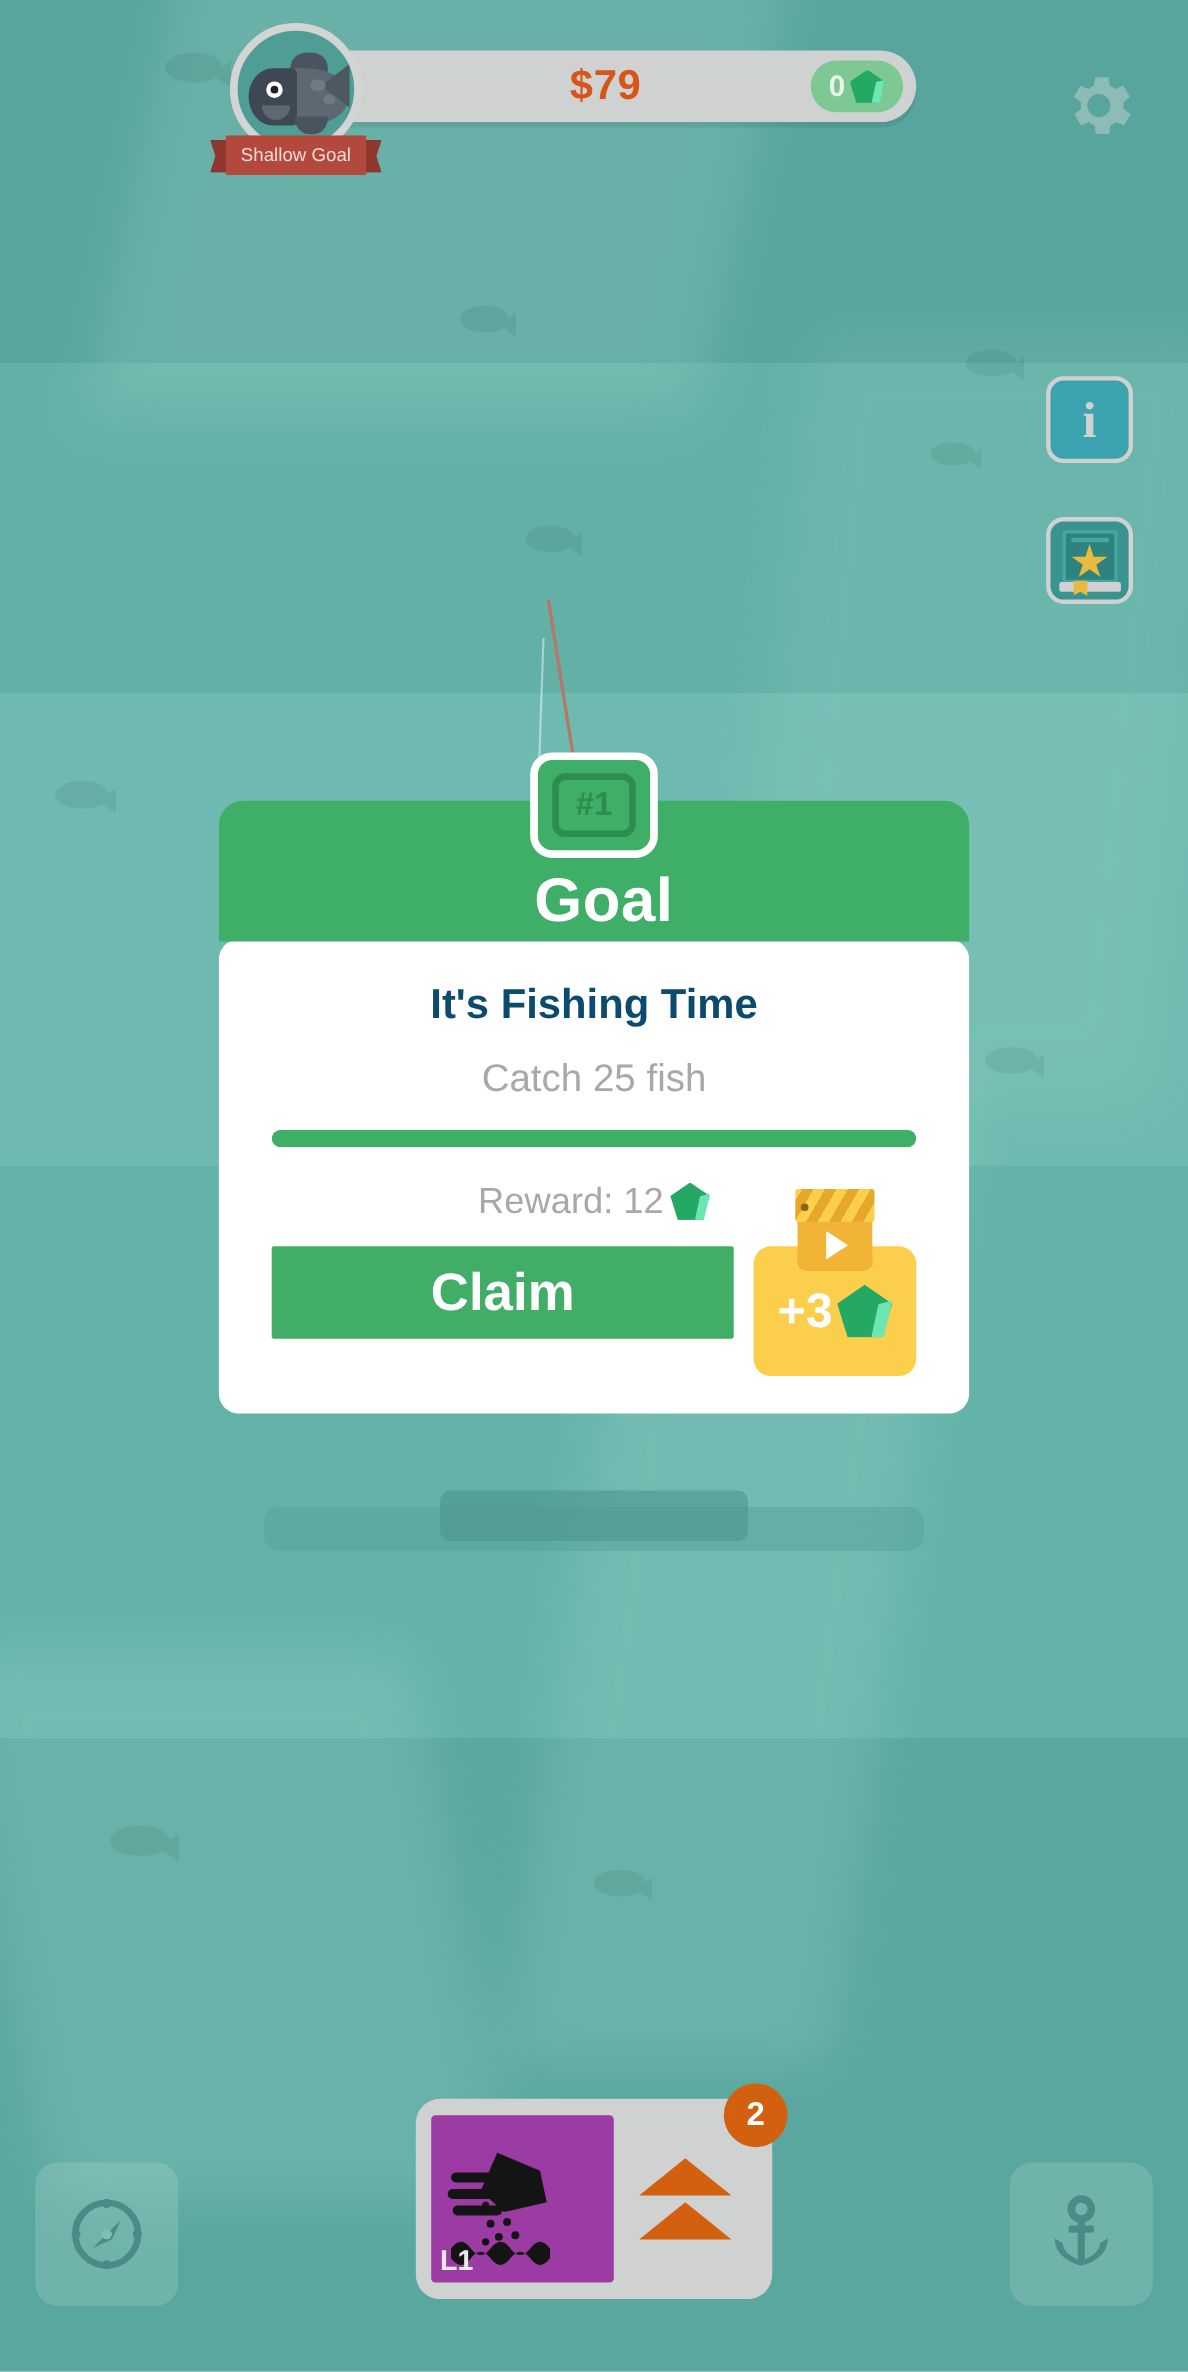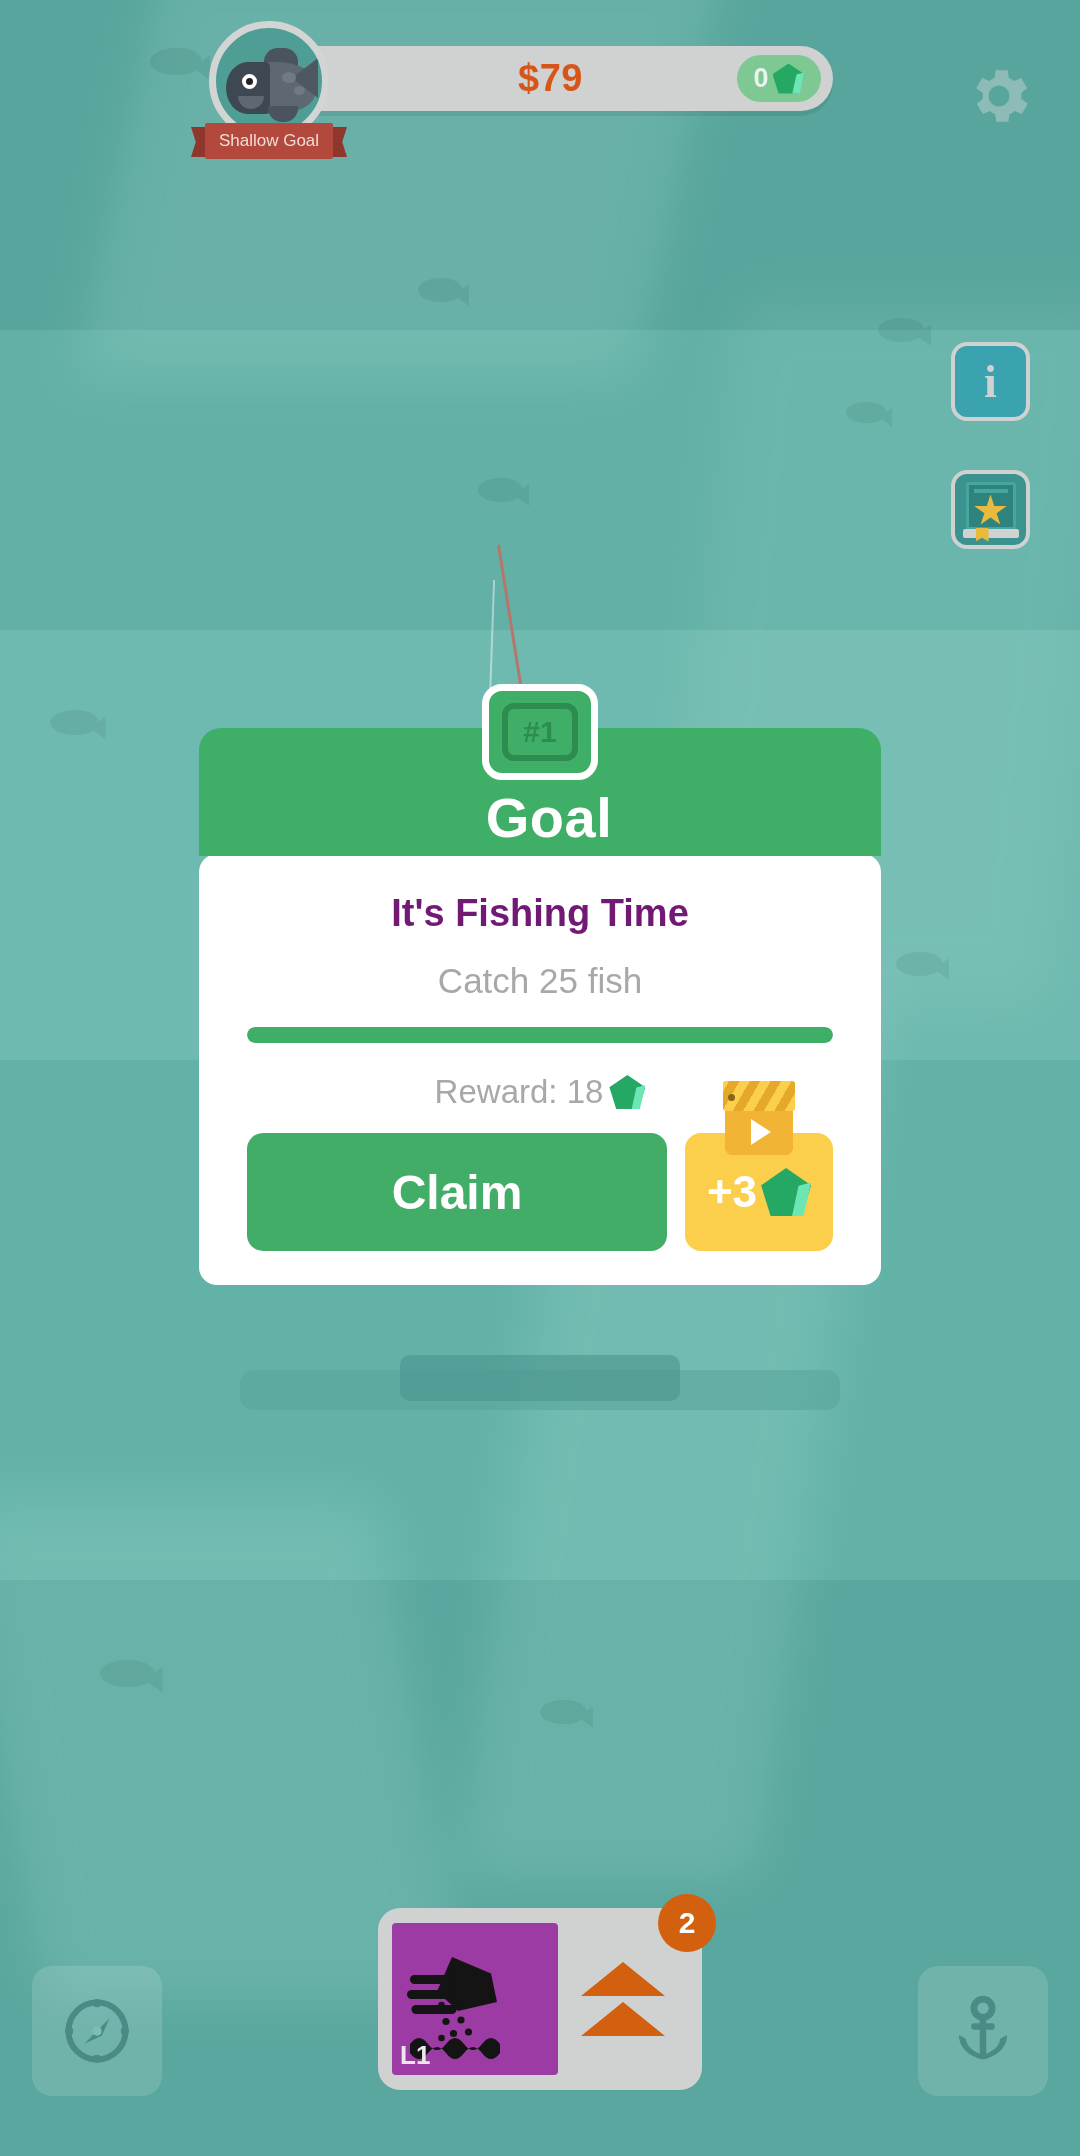--- a/index.html
+++ b/index.html
@@ -205,38 +205,38 @@
     position:absolute; left:0; right:0; bottom:6px;
     text-align:center; color:#fff; font-size:56px; font-weight:bold;
     letter-spacing:.5px;
     padding-left:18px;
   }
   #dialog-body {
     background:#fff; border-radius:18px; padding:38px 48px 34px;
     margin-top:-2px;
   }
   #quest-name {
-    text-align:center; color:#701a75; font-size:38px; font-weight:bold;
+    text-align:center; color:#0c4a6e; font-size:38px; font-weight:bold;
   }
   #quest-desc {
     text-align:center; color:#a8a8a8; font-size:35px;
     margin-top:26px; font-weight:normal;
   }
   #progress-track {
     margin:26px auto 0; width:100%; height:16px;
     background:#eceeed; border-radius:8px; overflow:hidden;
   }
   #progress-fill { height:100%; background:#3fae66; border-radius:8px; }
   #reward-row {
     display:flex; align-items:center; justify-content:center; gap:6px;
     margin-top:30px; color:#a8a8a8; font-size:33px;
   }
   #btn-row { display:flex; gap:18px; margin-top:22px; align-items:flex-start; }
   #btn-claim {
-    flex:1; height:118px; background:#41ad67; border-radius:16px;
+    flex:1; height:84px; background:#41ad67; border-radius:2px;
     color:#fff; font-size:48px; font-weight:bold;
     display:flex; align-items:center; justify-content:center;
     border:none; cursor:pointer; font-family:inherit;
   }
   #btn-ad {
     position:relative; width:148px; height:118px;
     background:#fbcf4b; border-radius:16px; border:none; cursor:pointer;
     display:flex; align-items:center; justify-content:center; gap:4px;
     font-family:inherit;
   }
@@ -405,21 +405,21 @@
       </div>
       <div id="goal-title">Goal</div>
     </div>
     <div id="dialog-body">
       <div id="quest-name">It's Fishing Time</div>
       <div id="quest-desc">Catch 25 fish</div>
       <div id="progress-track">
         <div id="progress-fill" style="width: 100%;"></div>
       </div>
       <div id="reward-row">
-        <span>Reward: 18</span>
+        <span>Reward: 12</span>
         <span class="gem" style="width:36px;height:34px;">
           <span class="g-main"></span>
             <span class="g-light"></span>
         </span>
       </div>
       <div id="btn-row">
         <button id="btn-claim">Claim</button>
         <button id="btn-ad">
           <span id="clapper">
             <span class="cl-shadow"></span>

